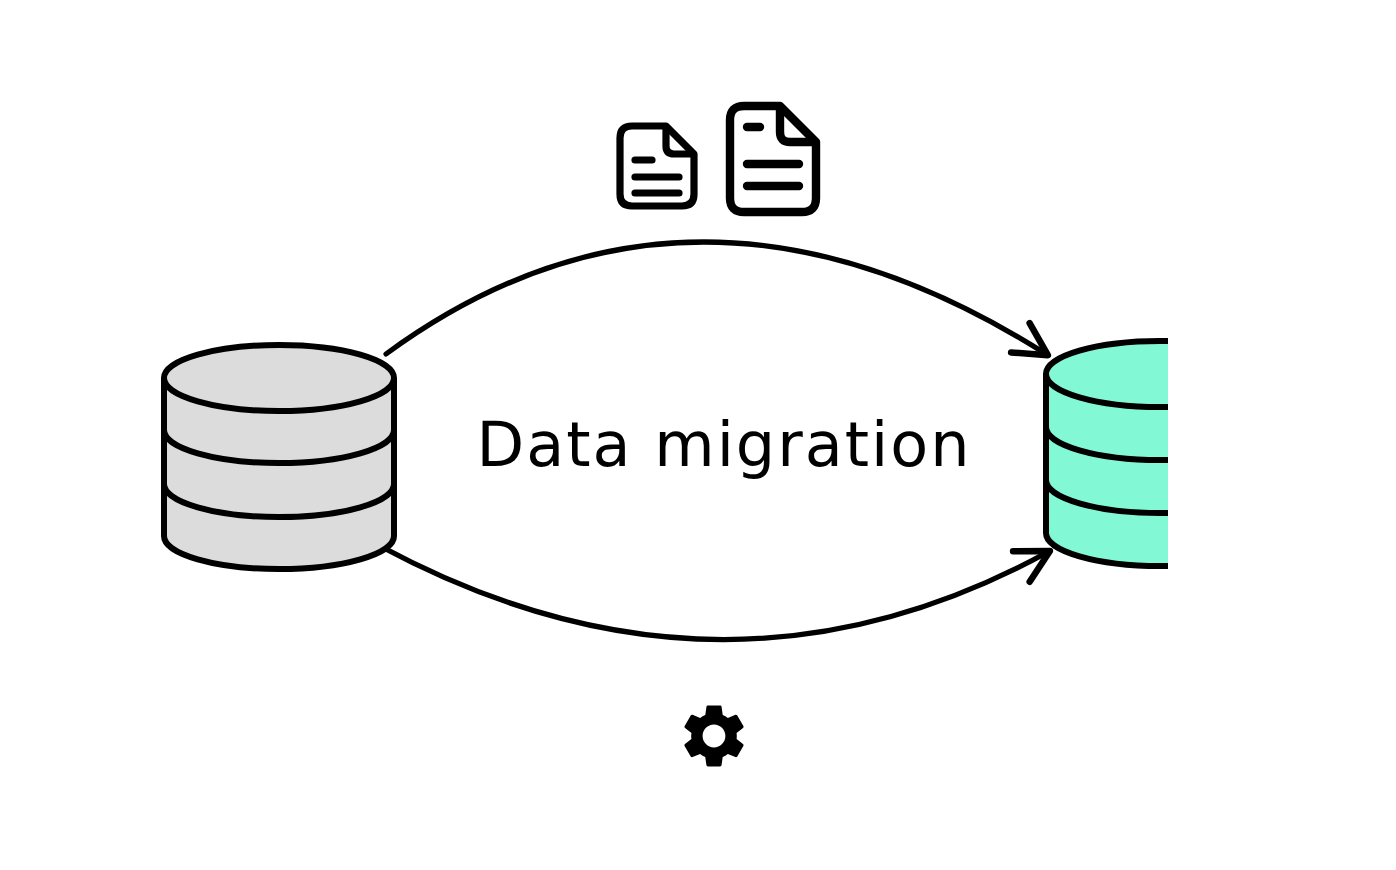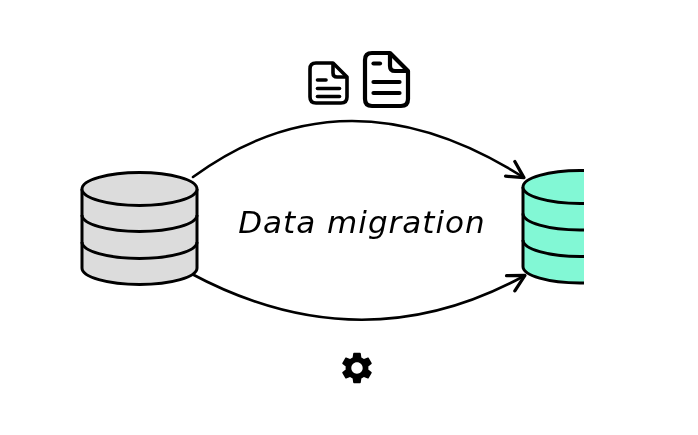--- a/index.html
+++ b/index.html
@@ -7,21 +7,20 @@
     padding: 0;
     background: #ffffff;
     font-family: "DejaVu Sans", sans-serif;
   }
   .stage {
     position: relative;
     width: 584px;
     height: 435px;
     background: #ffffff;
     overflow: hidden;
-    font-style: italic;
   }
   svg { display: block; }
   .diagram-label-text {
     font-family: cursive, "DejaVu Sans", sans-serif;
     font-size: 31px;
     font-weight: 500;
     letter-spacing: 1px;
   }
 </style>
 </head>

